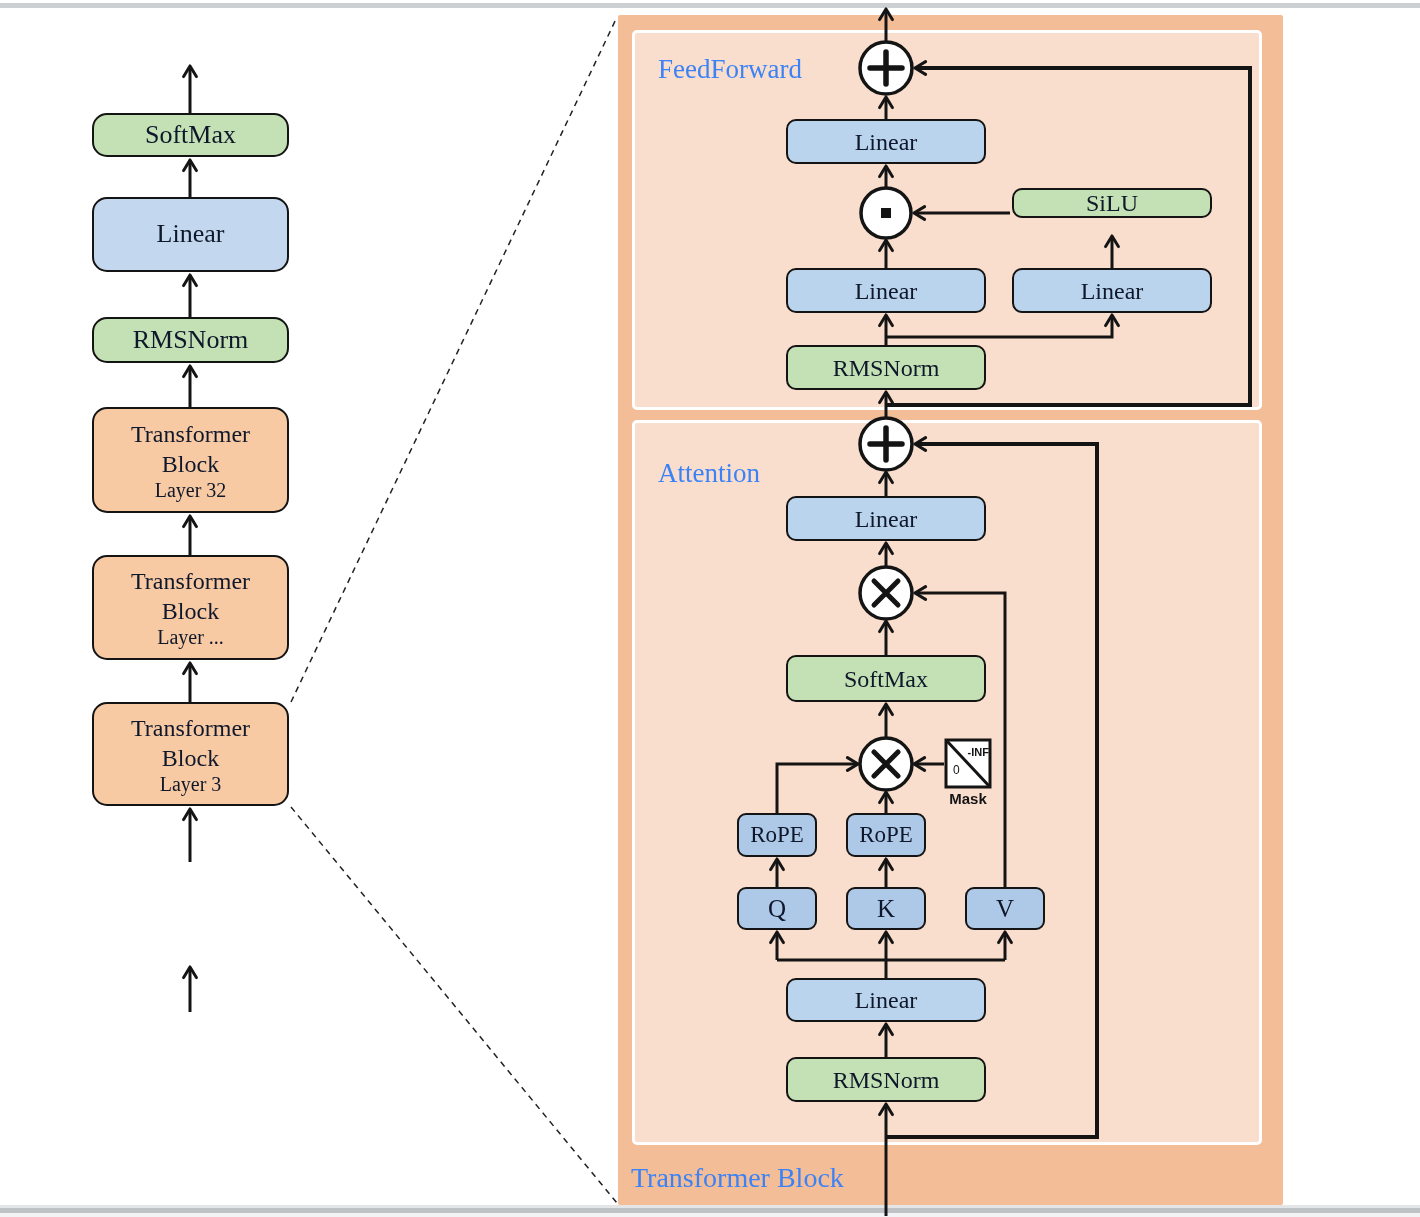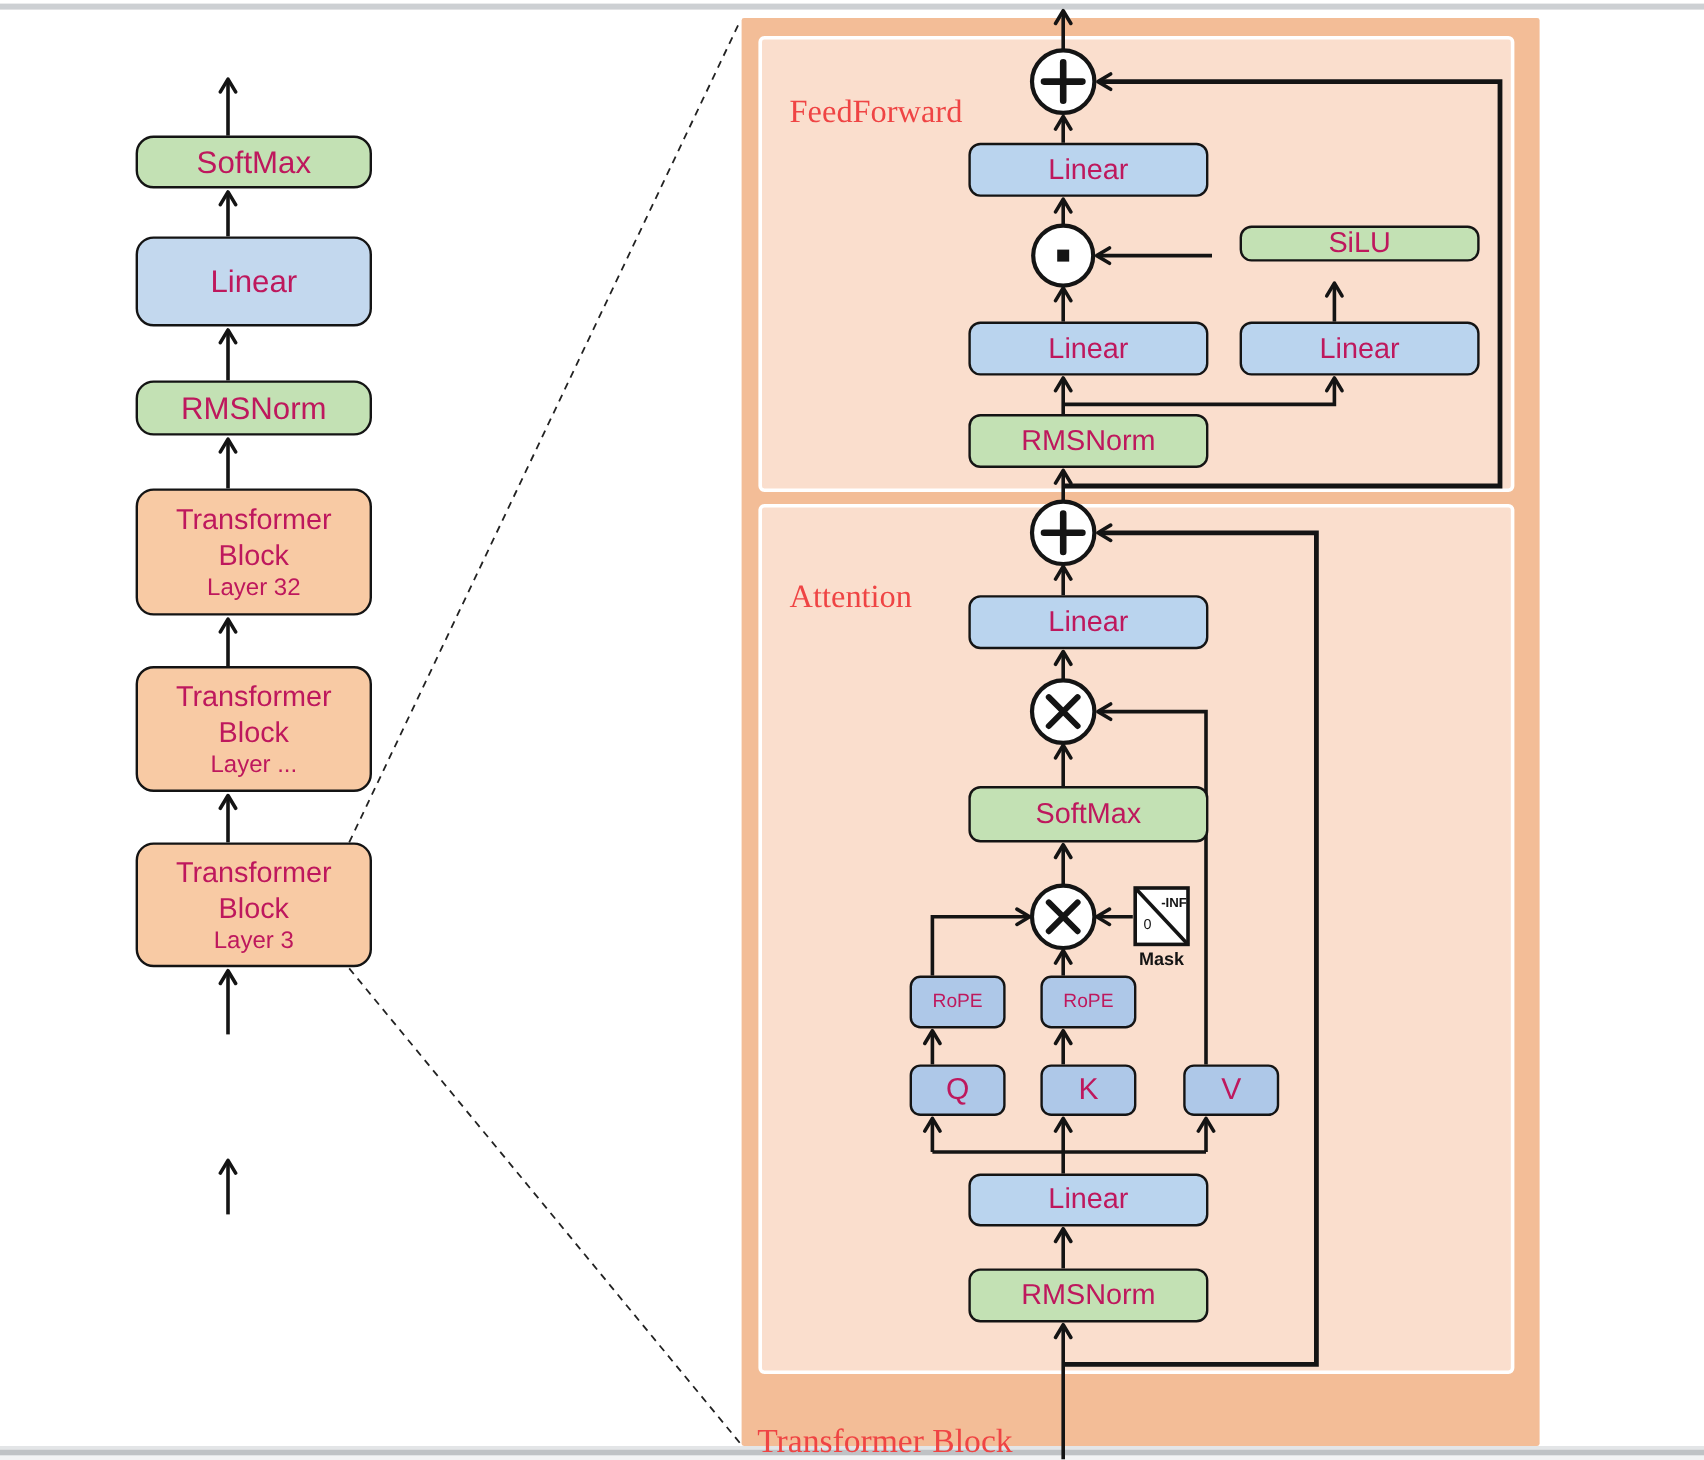--- a/index.html
+++ b/index.html
@@ -4,33 +4,33 @@
 <style>
   html,body{margin:0;padding:0;background:#ffffff;}
   #canvas{
     position:relative;width:1420px;height:1217px;background:#ffffff;overflow:hidden;
     font-family:"Liberation Serif","DejaVu Serif",serif;color:#141414;
   }
   .abs{position:absolute;}
   .box{
     position:absolute;display:flex;flex-direction:column;align-items:center;justify-content:center;
     border:2.5px solid #141414;border-radius:10px;text-align:center;line-height:1.25;
-    font-family:Liberation Sans, sans-serif;color:#be185d;box-sizing:border-box;margin-left:21px;
+    font-family:Liberation Serif, serif;color:#0f172a;box-sizing:border-box;
   }
   .big{border-radius:15px;border-width:2.6px;font-size:26px;}
   .b-blue{background:#bad4ee;}
   .b-blue2{background:#aec8e8;}
   .b-blueL{background:#c3d8ee;}
   .b-green{background:#c3e1b4;}
   .b-orange{background:#f8caa4;}
   .f24{font-size:24px;}
   .f25{font-size:25px;}
-  .f23{font-size:16px;justify-content:center;}
+  .f23{font-size:23px;justify-content:center;}
   .sub{font-size:20px;line-height:1.15;}
-  .lbl{position:absolute;font-size:27px;color:#ef4444;margin-top:24px;}
+  .lbl{position:absolute;font-size:27px;color:#3b82f6;}
   .panel-inner{position:absolute;background:#fadecd;border:3px solid #ffffff;border-radius:5px;box-sizing:border-box;}
   svg text{font-family:"Liberation Sans","DejaVu Sans",sans-serif;}
 </style>
 </head>
 <body>
 
 <div id="canvas">
 
   <div class="abs" style="left:0;top:3px;width:1420px;height:5px;background:#cdd0d3;"></div>
   <div class="abs" style="left:0;top:1205px;width:1420px;height:3px;background:#e3e5e7;"></div>

